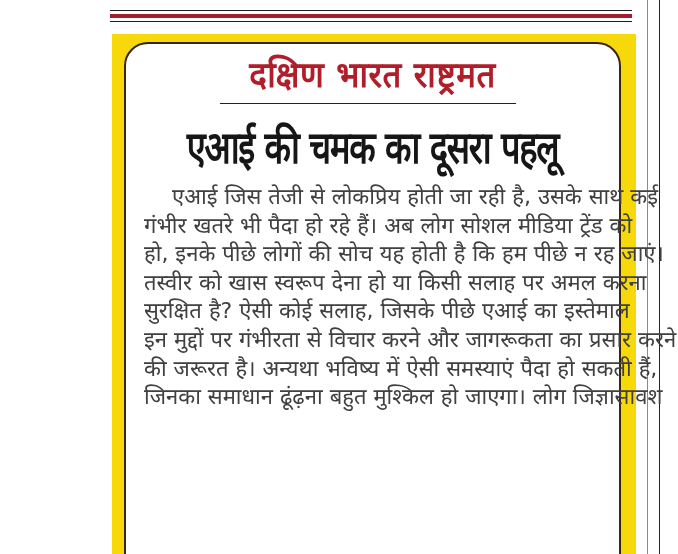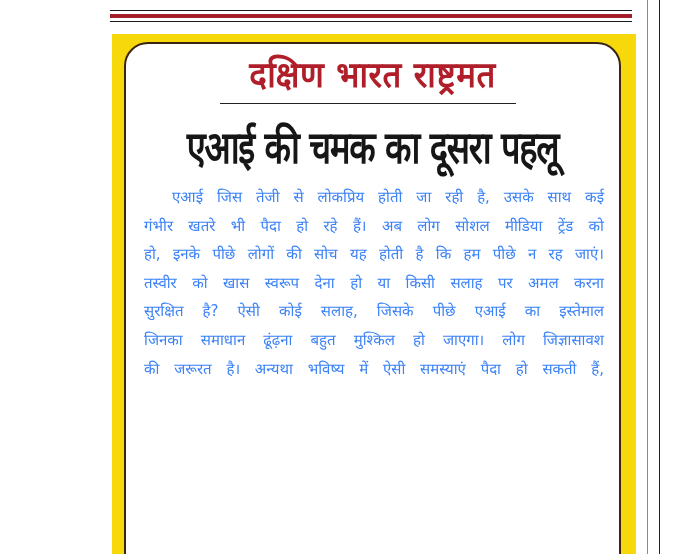--- a/index.html
+++ b/index.html
@@ -107,23 +107,23 @@
     font-size: 40px;
     line-height: 62px;
     letter-spacing: -1.5px;
     transform: scaleX(0.86) scaleY(1.12);
   }
   .body-text {
     position: absolute;
     left: 144px;
     width: 460px;
     top: 183px;
-    color: #3b82f6;
+    color: #404040;
     font-family: "DejaVu Sans", sans-serif;
-    font-size: 15px;
+    font-size: 22px;
     line-height: 28.6px;
   }
   .body-line {
     display: block;
     white-space: nowrap;
     text-align: justify;
     text-align-last: justify;
   }
   .body-line.indent {
     padding-left: 28px;
@@ -146,16 +146,17 @@
 <div class="masthead-rule"></div>
 
 <div class="headline">एआई की चमक का दूसरा पहलू</div>
 
 <div class="body-text">
   <span class="body-line indent">एआई जिस तेजी से लोकप्रिय होती जा रही है, उसके साथ कई</span>
   <span class="body-line">गंभीर खतरे भी पैदा हो रहे हैं। अब लोग सोशल मीडिया ट्रेंड को</span>
   <span class="body-line">हो, इनके पीछे लोगों की सोच यह होती है कि हम पीछे न रह जाएं।</span>
   <span class="body-line">तस्वीर को खास स्वरूप देना हो या किसी सलाह पर अमल करना</span>
   <span class="body-line">सुरक्षित है? ऐसी कोई सलाह, जिसके पीछे एआई का इस्तेमाल</span>
+  <span class="body-line">इन मुद्दों पर गंभीरता से विचार करने और जागरूकता का प्रसार करने</span>
+  <span class="body-line">की जरूरत है। अन्यथा भविष्य में ऐसी समस्याएं पैदा हो सकती हैं,</span>
   <span class="body-line">जिनका समाधान ढूंढ़ना बहुत मुश्किल हो जाएगा। लोग जिज्ञासावश</span>
-  <span class="body-line">की जरूरत है। अन्यथा भविष्य में ऐसी समस्याएं पैदा हो सकती हैं,</span>
 
 </div>
 
 </body></html>

